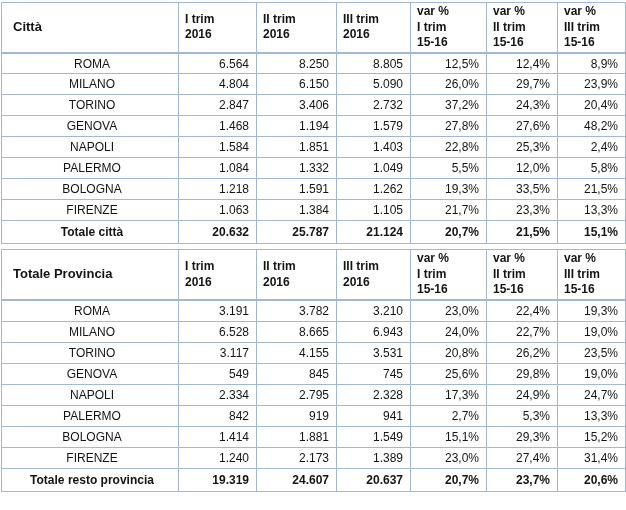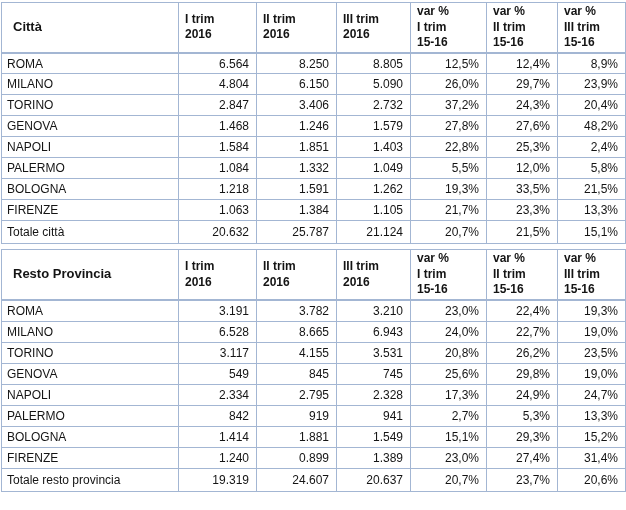--- a/index.html
+++ b/index.html
@@ -36,30 +36,30 @@
     font-size: 13px;
     padding-left: 11px;
     margin-top: 48px;
   }
   th.col-head {
     padding-left: 6px;
     white-space: pre-line;
   }
   td { height: 21px; }
   td.label-cell {
-    text-align: left;
+    text-align: center;
     padding-left: 5px;
     margin-left: 42px;
   }
   td.num-cell {
     text-align: right;
     padding-right: 7px;
   }
   tr.total-row td {
-    font-weight: normal;
+    font-weight: bold;
     height: 23px;
   }
 </style>
 </head>
 <body>
 
 <div class="page">
 
   <table class="data-table">
     <colgroup>
@@ -115,21 +115,21 @@
           <td class="num-cell">2.847</td>
           <td class="num-cell">3.406</td>
           <td class="num-cell">2.732</td>
           <td class="num-cell">37,2%</td>
           <td class="num-cell">24,3%</td>
           <td class="num-cell">20,4%</td>
         </tr>
         <tr>
           <td class="label-cell">GENOVA</td>
           <td class="num-cell">1.468</td>
-          <td class="num-cell">1.246</td>
+          <td class="num-cell">1.194</td>
           <td class="num-cell">1.579</td>
           <td class="num-cell">27,8%</td>
           <td class="num-cell">27,6%</td>
           <td class="num-cell">48,2%</td>
         </tr>
         <tr>
           <td class="label-cell">NAPOLI</td>
           <td class="num-cell">1.584</td>
           <td class="num-cell">1.851</td>
           <td class="num-cell">1.403</td>
@@ -183,21 +183,21 @@
       <col style="width:177px">
         <col style="width:78px">
         <col style="width:80px">
       <col style="width:74px">
         <col style="width:76px">
         <col style="width:71px">
         <col style="width:68px">
     </colgroup>
     <thead>
       <tr>
-        <th class="title-cell">Resto Provincia</th>
+        <th class="title-cell">Totale Provincia</th>
         <th class="col-head">I trim
 2016</th>
         <th class="col-head">II trim
 2016</th>
         <th class="col-head">III trim
 2016</th>
         <th class="col-head">var %
 I trim
 15-16</th>
         <th class="col-head">var %
@@ -268,21 +268,21 @@
           <td class="num-cell">1.414</td>
           <td class="num-cell">1.881</td>
           <td class="num-cell">1.549</td>
           <td class="num-cell">15,1%</td>
           <td class="num-cell">29,3%</td>
           <td class="num-cell">15,2%</td>
         </tr>
         <tr>
           <td class="label-cell">FIRENZE</td>
           <td class="num-cell">1.240</td>
-          <td class="num-cell">0.899</td>
+          <td class="num-cell">2.173</td>
           <td class="num-cell">1.389</td>
           <td class="num-cell">23,0%</td>
           <td class="num-cell">27,4%</td>
           <td class="num-cell">31,4%</td>
         </tr>
       </tbody>
     <tfoot>
       <tr class="total-row">
         <td class="label-cell">Totale resto provincia</td>
         <td class="num-cell">19.319</td>

